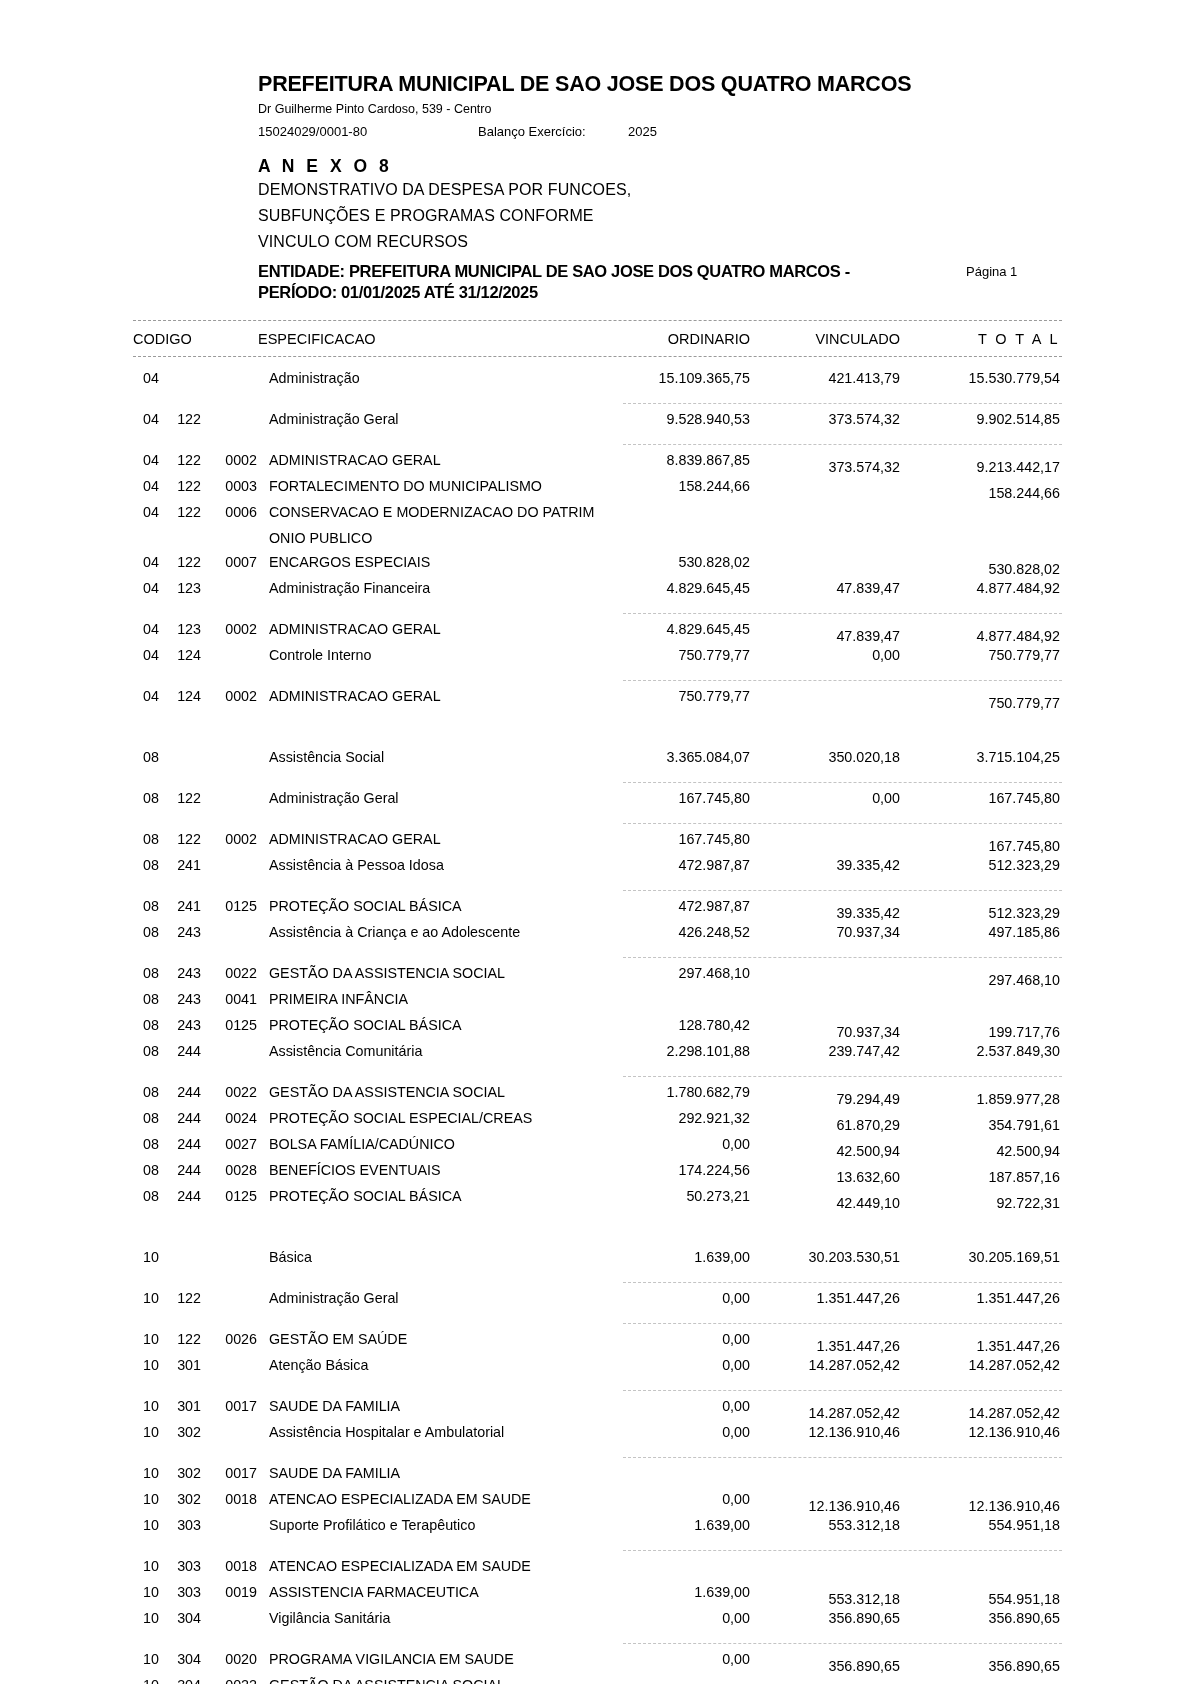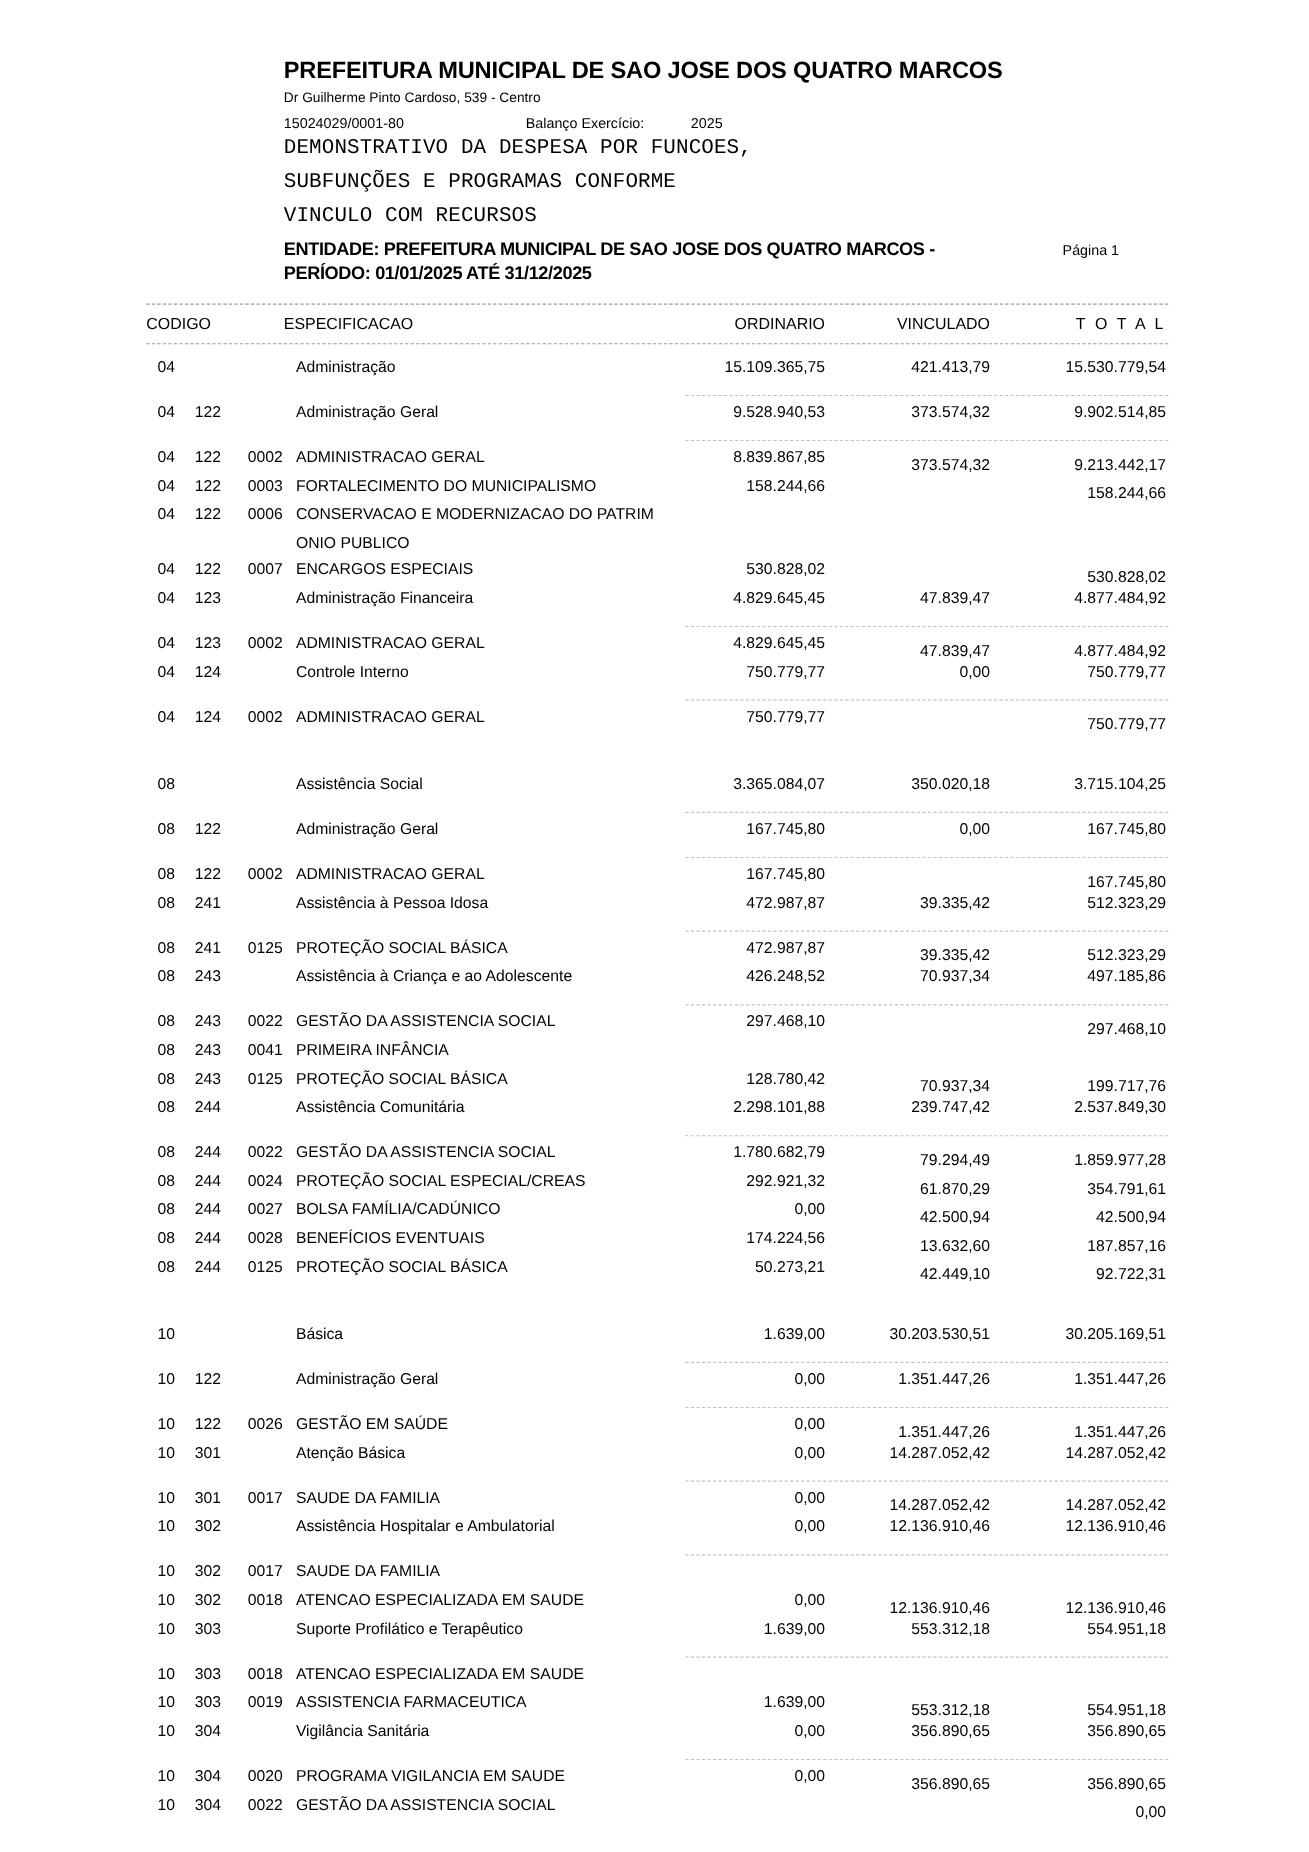--- a/index.html
+++ b/index.html
@@ -21,20 +21,21 @@
     height: 1684px;
     box-sizing: border-box;
     padding: 0;
   }
 
   
   .header {
     position: relative;
     padding-left: 258px;
     padding-top: 52px;
+    margin-top: 20px;
   }
   .org-title {
     font-size: 21.5px;
     font-weight: bold;
     letter-spacing: -0.2px;
     line-height: 1.15;
     white-space: nowrap;
   }
   .org-address {
     font-size: 12.5px;
@@ -51,24 +52,23 @@
   .balanco-label { width: 150px; }
   .balanco-value { }
 
   .anexo {
     margin-top: 17px;
     font-size: 17.5px;
     font-weight: bold;
     letter-spacing: 3.5px;
   }
   .demo-line {
-    font-size: 19px;
+    font-size: 16px;
     line-height: 1.62;
     letter-spacing: 0.1px;
-    font-family: Liberation Mono, monospace;
   }
   .entidade-block {
     margin-top: 6px;
     position: relative;
   }
   .entidade-line {
     font-size: 16.5px;
     font-weight: bold;
     letter-spacing: -0.35px;
     line-height: 1.3;
@@ -142,20 +142,21 @@
 <div class="page">
 
   <div class="header">
     <div class="org-title">PREFEITURA MUNICIPAL DE SAO JOSE DOS QUATRO MARCOS</div>
     <div class="org-address">Dr Guilherme Pinto Cardoso, 539 - Centro</div>
     <div class="cnpj-row">
       <span class="cnpj">15024029/0001-80</span>
       <span class="balanco-label">Balanço Exercício:</span>
       <span class="balanco-value">2025</span>
     </div>
+    <div class="anexo">A N E X O   8</div>
     <div class="demo-line">DEMONSTRATIVO DA DESPESA POR FUNCOES,</div>
     <div class="demo-line">SUBFUNÇÕES E PROGRAMAS CONFORME</div>
     <div class="demo-line">VINCULO COM RECURSOS</div>
     <div class="entidade-block">
       <div class="entidade-line">ENTIDADE: PREFEITURA MUNICIPAL DE SAO JOSE DOS QUATRO MARCOS -</div>
       <div class="entidade-line">PERÍODO: 01/01/2025 ATÉ 31/12/2025</div>
       <div class="pagina">Página 1</div>
     </div>
   </div>
 

